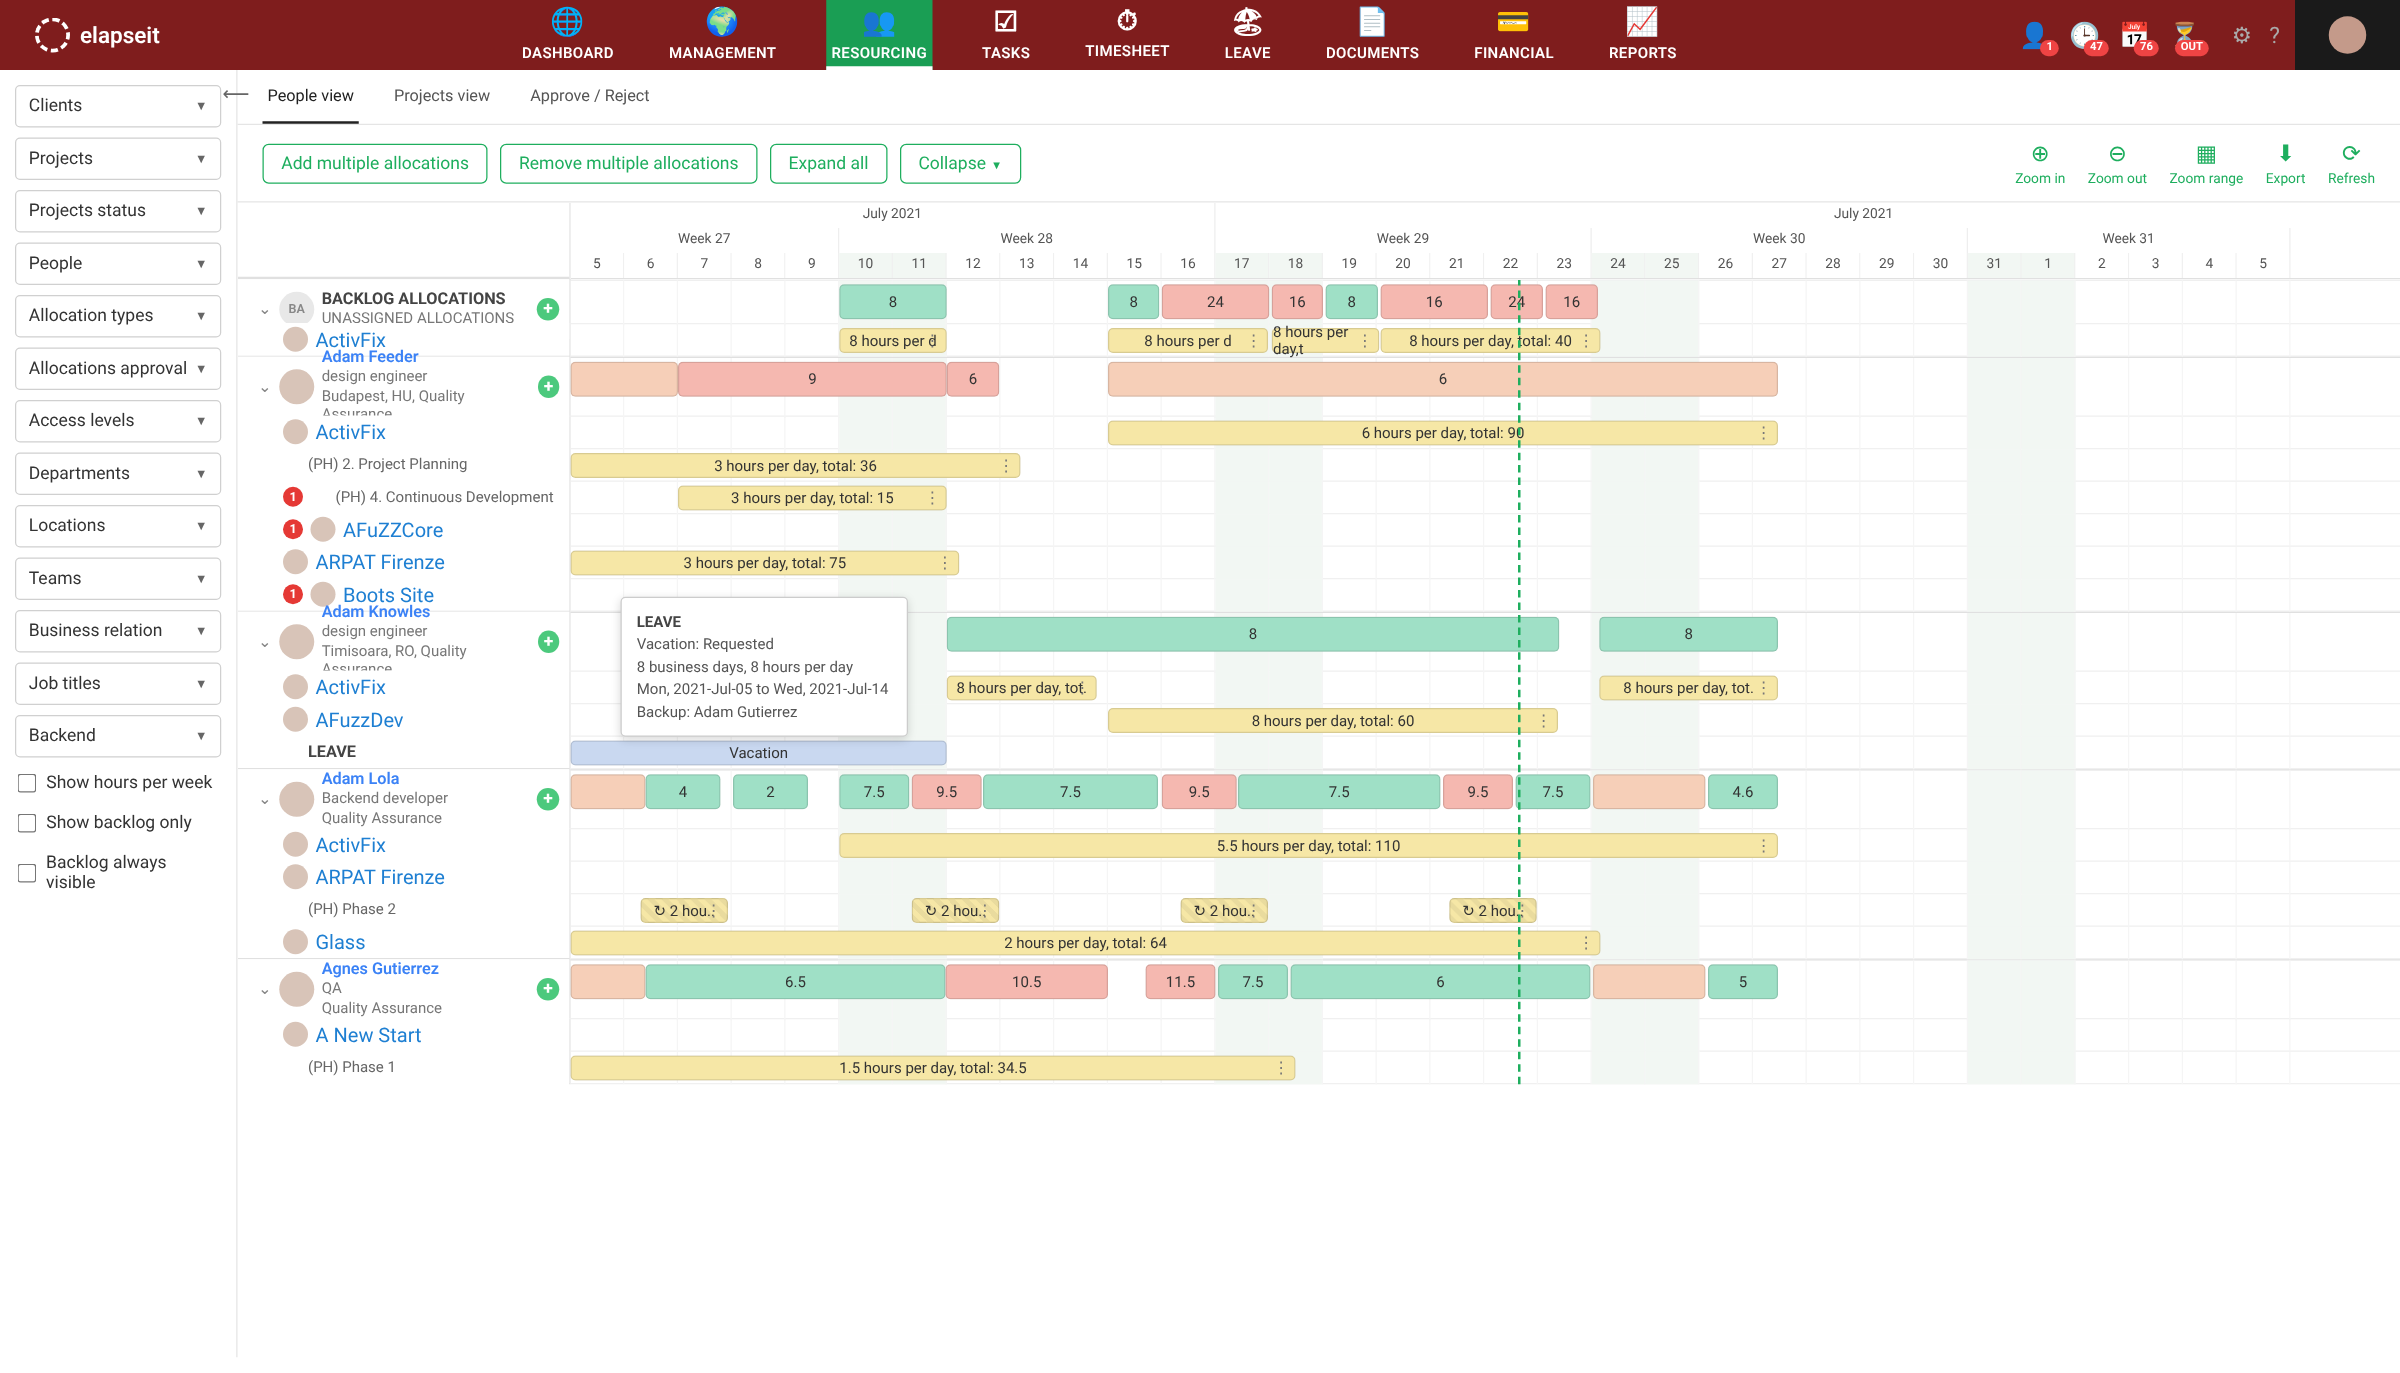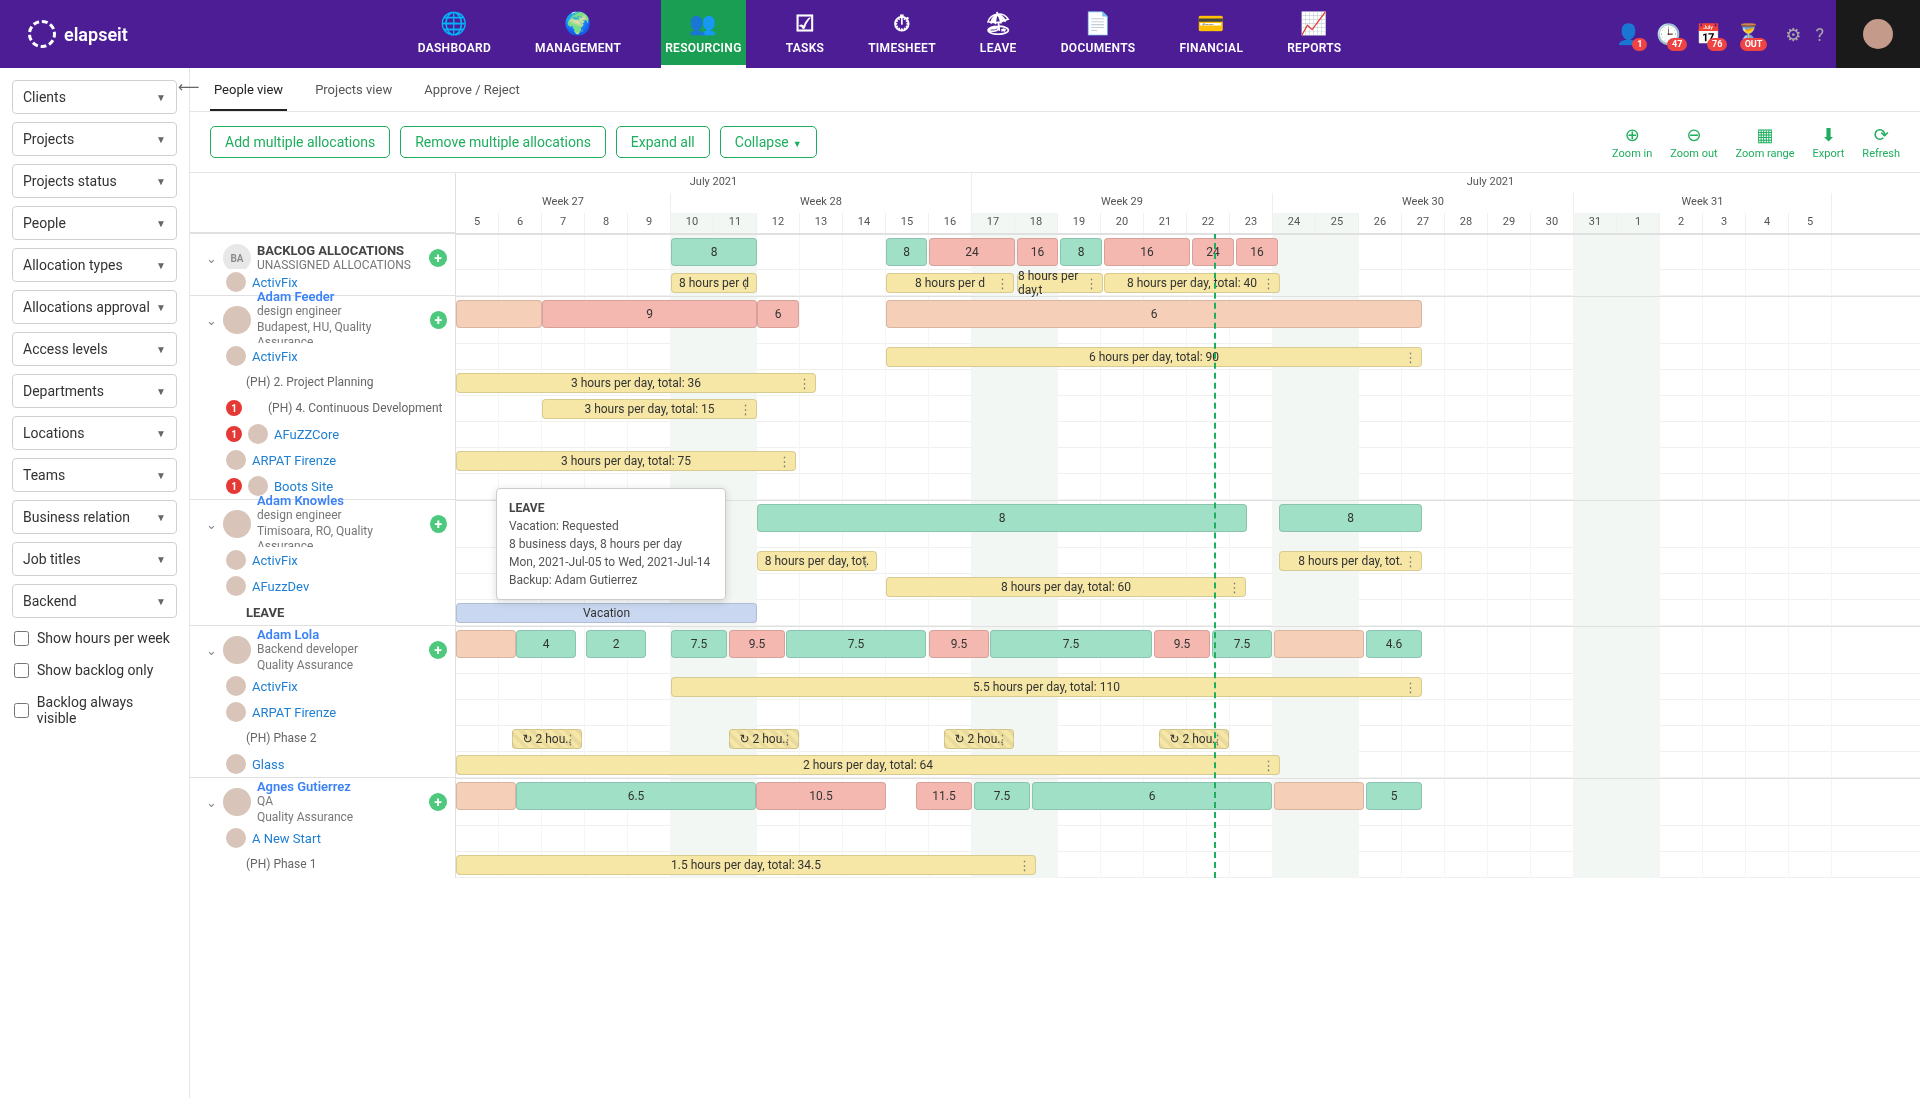--- a/index.html
+++ b/index.html
@@ -1,17 +1,17 @@
 <!DOCTYPE html>
 <html><head>
 <meta charset="utf-8">
 <style>
 *{box-sizing:border-box;margin:0;padding:0;font-family:-apple-system,BlinkMacSystemFont,"Segoe UI",Roboto,sans-serif}
 body{font-size:13px;color:#333;overflow:hidden}
-.topbar{display:flex;height:68px;background:#4c1d95;color:#fff}
+.topbar{display:flex;height:56px;background:#7f1d1d;color:#fff}
 .logo{display:flex;align-items:center;gap:8px;padding:0 28px;font-size:18px;font-weight:600}
 .logo .mark{width:28px;height:28px;border:3px dashed #fff;border-radius:50%}
 .main-nav{display:flex;flex:1;justify-content:center;gap:36px}
 .nav-item{display:flex;flex-direction:column;align-items:center;justify-content:center;gap:4px;cursor:pointer;font-size:12px;font-weight:600;letter-spacing:.3px;padding:8px 4px;border-bottom:3px solid transparent}
 .nav-item.active{border-bottom-color:#fff;background:#1a9e54}
 .nav-item .nav-icon{width:26px;height:26px;display:flex;align-items:center;justify-content:center;font-size:22px}
 .top-icons{display:flex;align-items:center;gap:14px;padding:0 12px}
 .top-ico{position:relative;width:26px;height:26px;display:flex;align-items:center;justify-content:center;font-size:20px;cursor:pointer}
 .badge{position:absolute;bottom:-4px;right:-6px;background:#ef4444;color:#fff;font-size:9px;font-weight:700;border-radius:9px;padding:1px 5px;line-height:1.2}
 .user-area{width:84px;background:#1a1a1a;display:flex;align-items:center;justify-content:center;gap:10px}
@@ -53,21 +53,21 @@
 .row .right{flex:1;position:relative;min-height:26px}
 .row.person-head .right{min-height:34px}
 .row.header-row{border-top:1px solid #e0e0e0}
 .expand-ico{cursor:pointer;color:#888;font-size:13px}
 .avatar{width:28px;height:28px;border-radius:50%;background:#d8c4b8;flex-shrink:0}
 .avatar.ba{background:#e8e8e8;display:flex;align-items:center;justify-content:center;font-size:10px;font-weight:600;color:#888}
 .avatar.sm{width:20px;height:20px}
 .person-name{color:#3b82f6;font-weight:600;cursor:pointer}
 .meta{font-size:12px;color:#777;line-height:1.3}
 .plus-btn{margin-left:auto;width:18px;height:18px;border-radius:50%;background:#4cc97d;color:#fff;display:flex;align-items:center;justify-content:center;font-size:14px;cursor:pointer;font-weight:700}
-.proj-link{color:#1e7fd2;cursor:pointer;font-size:13px}
+.proj-link{color:#1e7fd2;cursor:pointer;font-size:16px}
 .sub-label{font-size:12px;color:#666;padding-left:20px}
 .warn-badge{width:16px;height:16px;border-radius:50%;background:#e53935;color:#fff;font-size:10px;font-weight:700;display:flex;align-items:center;justify-content:center;flex-shrink:0}
 .bar{position:absolute;top:3px;height:28px;border-radius:4px;display:flex;align-items:center;justify-content:center;font-size:12px;border:1px solid rgba(0,0,0,.12)}
 .bar.h20{height:20px}
 .teal{background:#9fe0c6}
 .red{background:#f5b8b0}
 .yellow{background:#f6e7a6}
 .blue{background:#c9d8f0}
 .peach{background:#f6cfb8}
 .bar .dots{position:absolute;right:4px;color:#777;font-size:13px;cursor:pointer}
@@ -811,21 +811,21 @@
                     <div class="d"></div>
                     <div class="d"></div>
                     <div class="d"></div>
                     <div class="d we"></div>
                     <div class="d we"></div>
                     <div class="d"></div>
                     <div class="d"></div>
                     <div class="d"></div>
                     <div class="d"></div>
                   </div>
-                  <div class="bar yellow h20" style="left: 0px; width: 340px;">
+                  <div class="bar yellow h20" style="left: 0px; width: 311px;">
                     <span>3 hours per day, total: 75</span>
                     <span class="dots">⋮</span>
                   </div>
                 </div>
               </div>
               <div class="row" style="height: 26px;">
                 <div class="right" style="height: 26px;">
                   <div class="day-bg">
                     <div class="d"></div>
                     <div class="d"></div>

